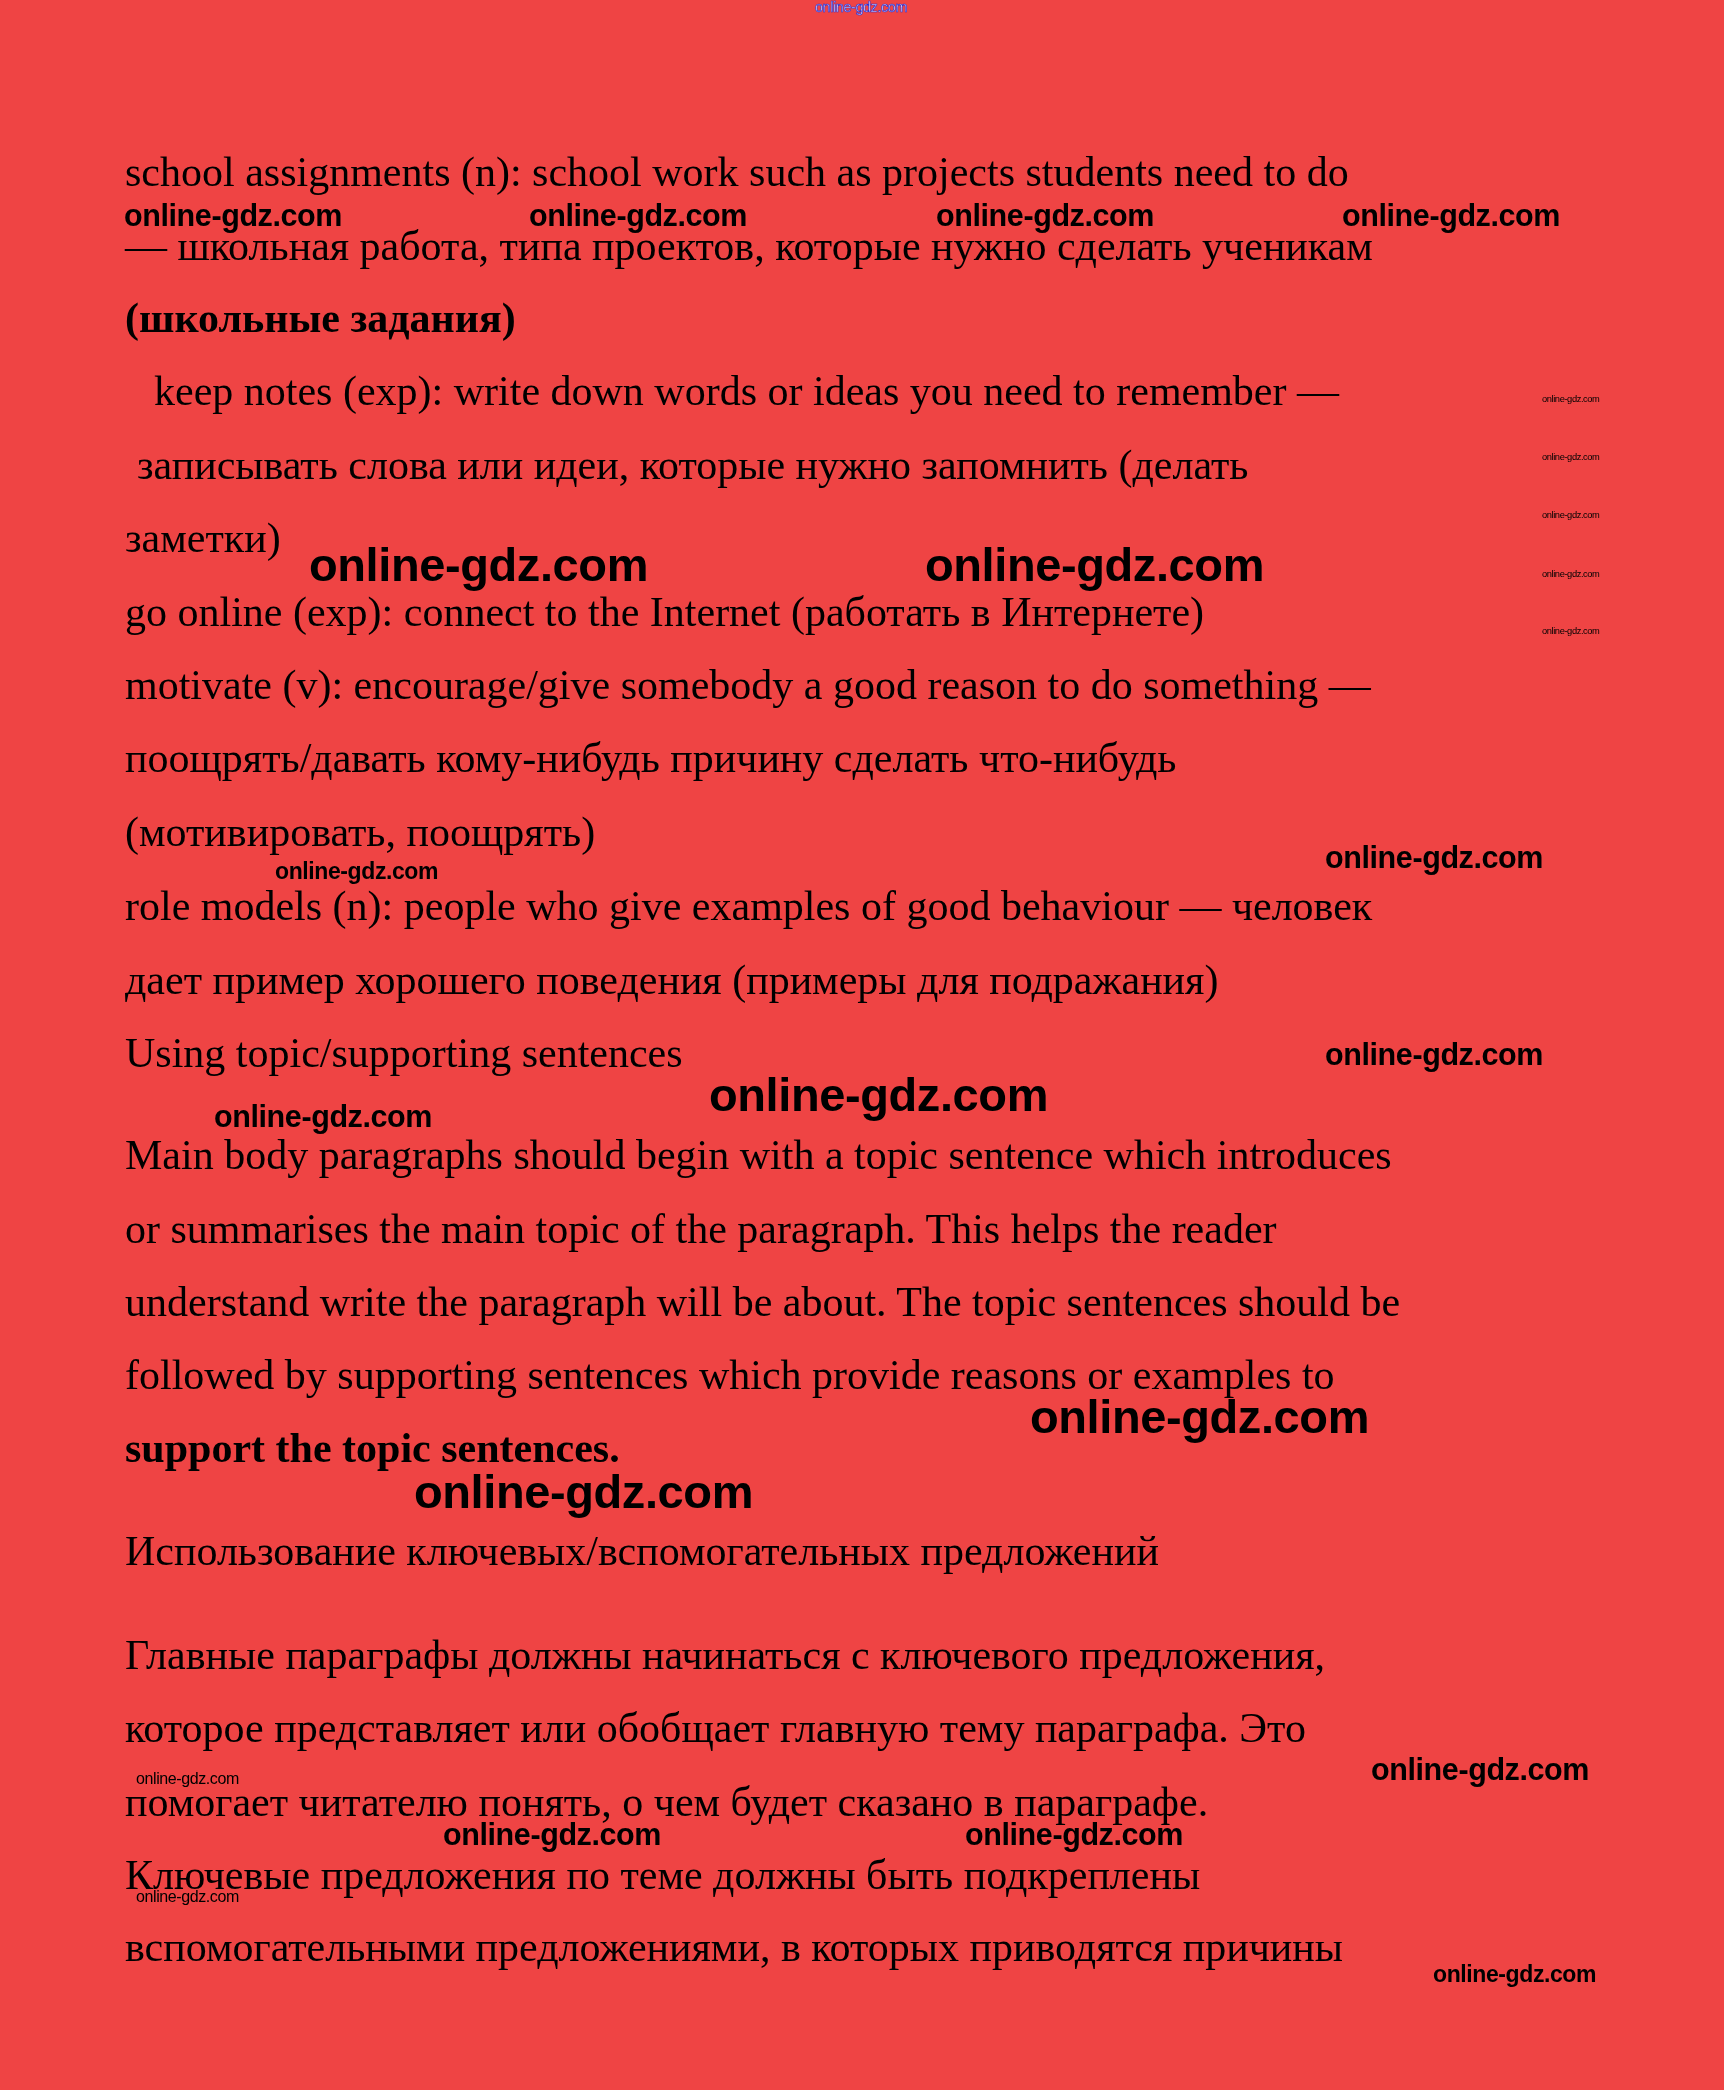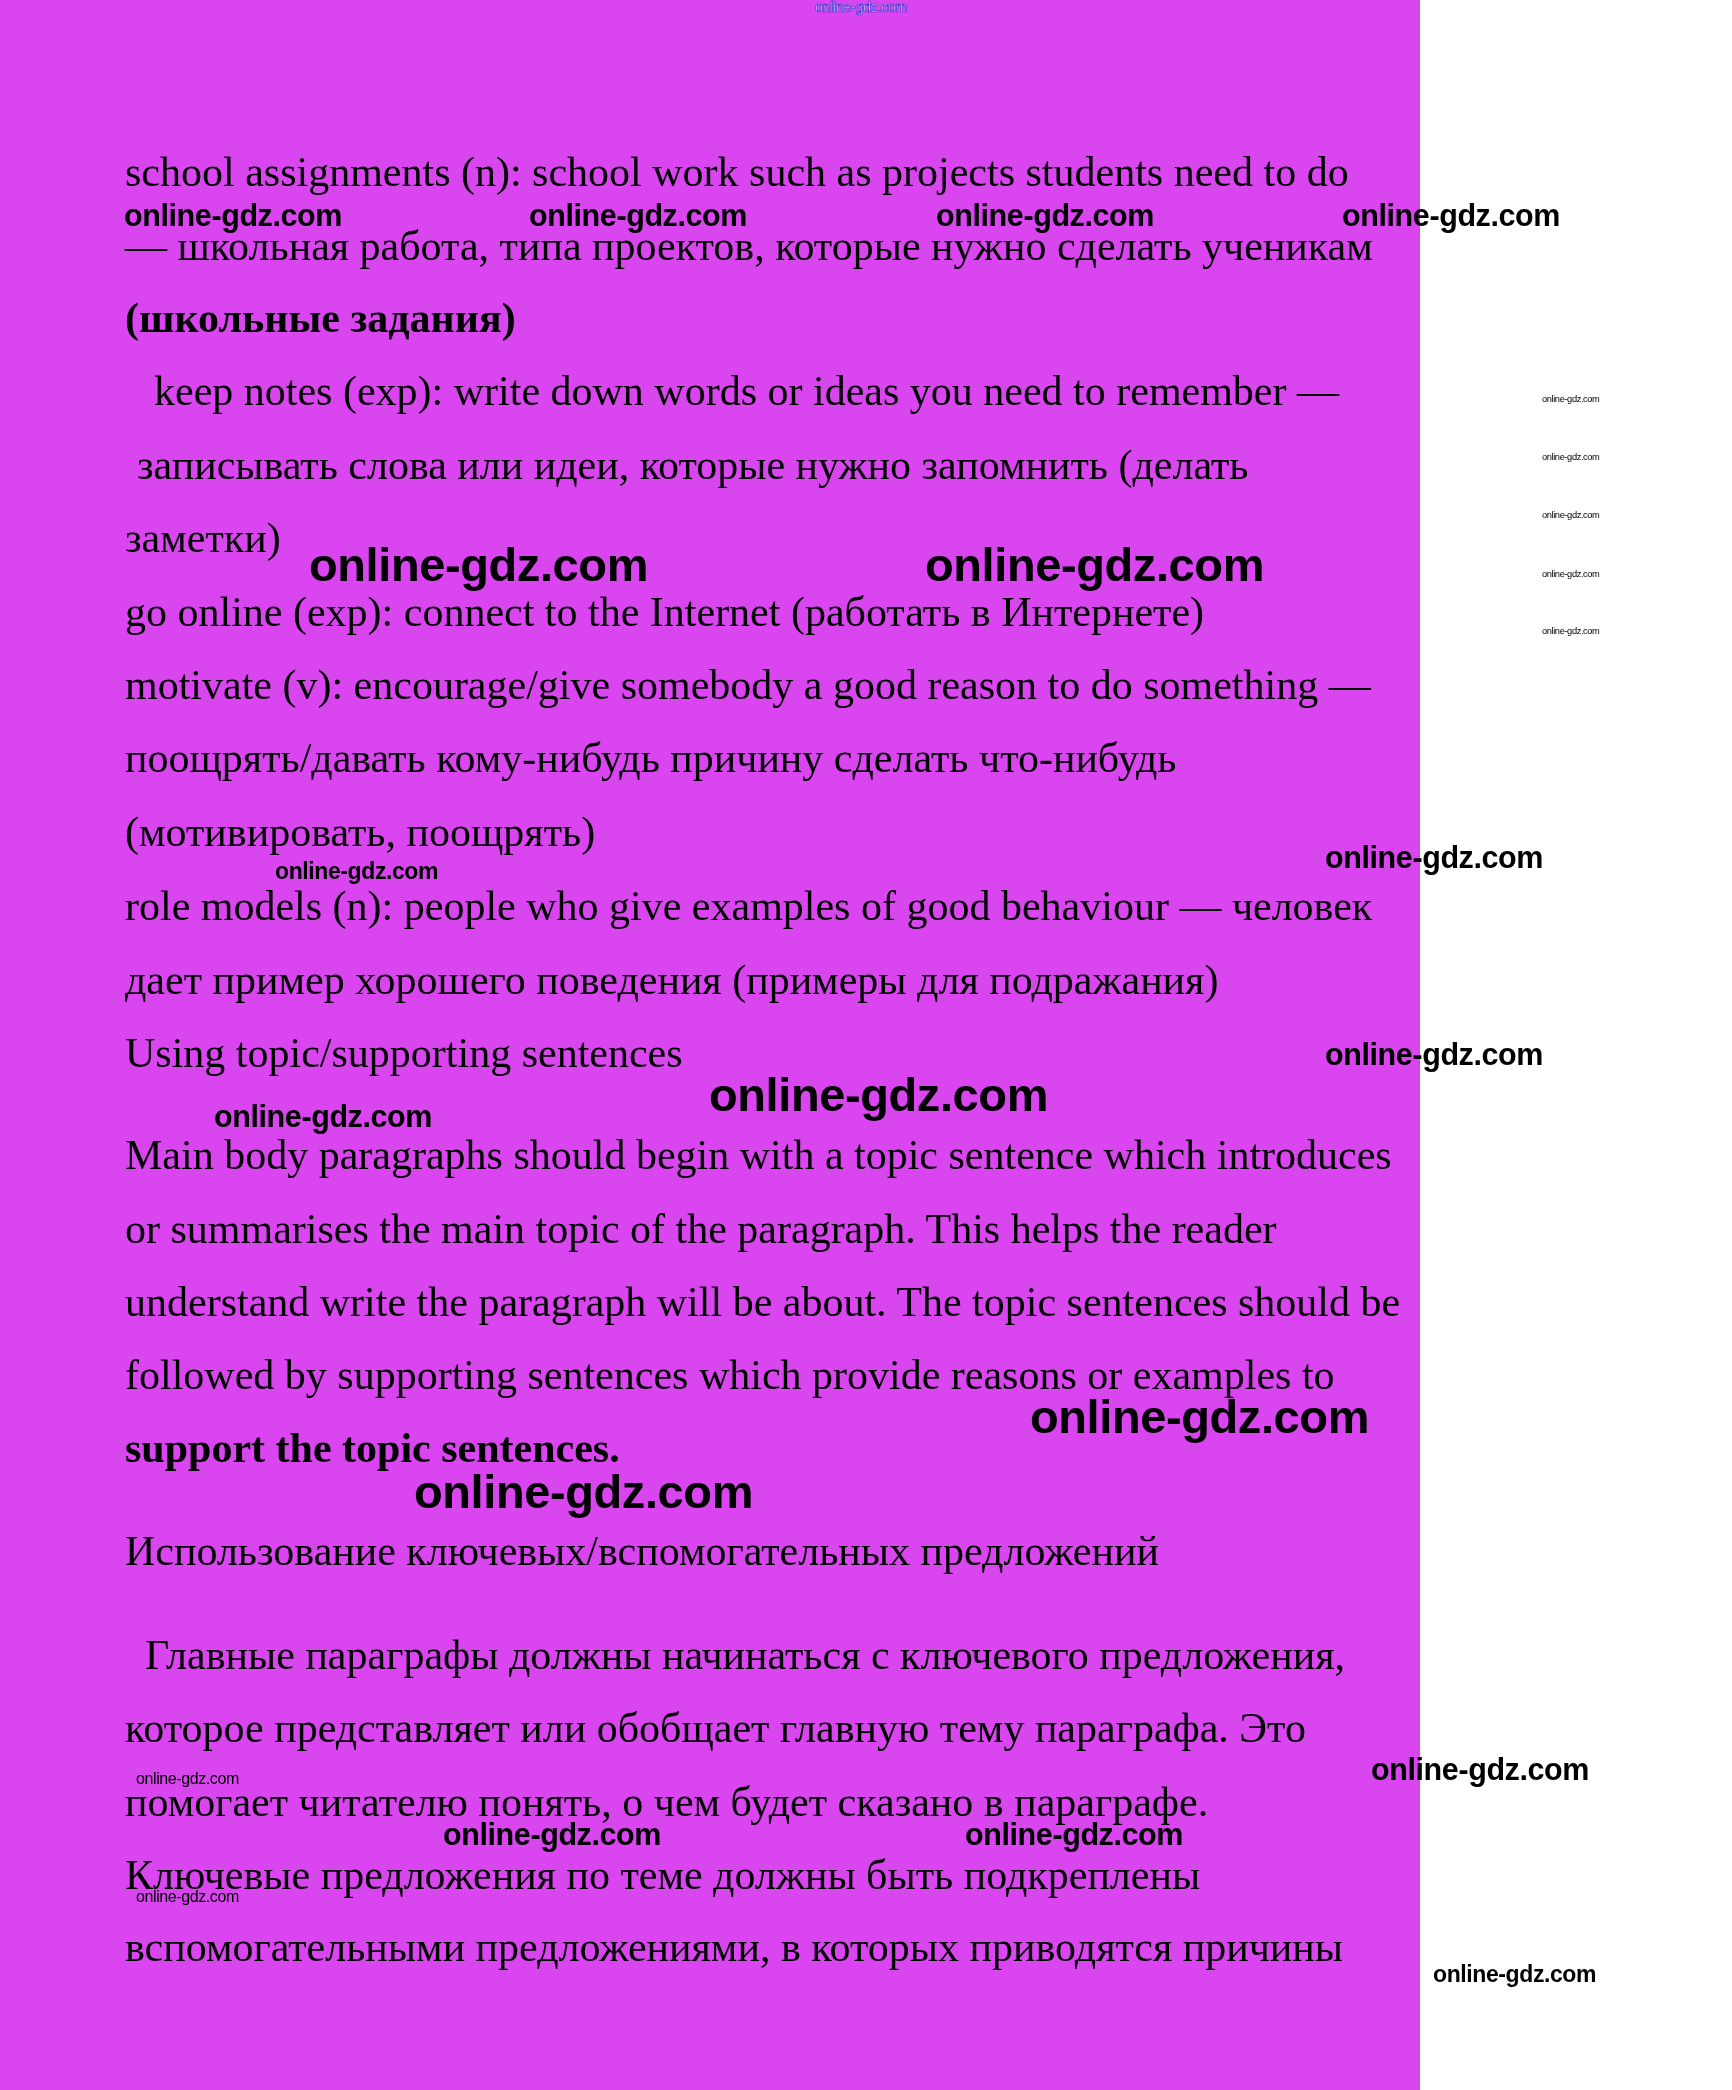--- a/index.html
+++ b/index.html
@@ -1,17 +1,17 @@
 <!DOCTYPE html>
 <html style="font-size:13.6px"><head>
 <meta charset="utf-8">
 <style>
   html, body { margin: 0; padding: 0; background: #ffffff; }
   body { width: 1732px; height: 2091px; position: relative; overflow: hidden; }
-  .page { position: absolute; left: 0; top: 0; width: 1420px; height: 2091px; background: #d946ef; }
+  .page { position: absolute; left: 0; top: 0; width: 1724px; height: 2091px; background: #ef4444; }
   .line {
     position: absolute; left: 125px;
     font-family: "Liberation Serif", serif;
     font-size: 42px; line-height: 1; color: #000;
     white-space: nowrap; letter-spacing: 0px;
   }
   .wm {
     position: absolute;
     font-family: "Liberation Sans", sans-serif;
     font-weight: bold; color: #000; white-space: nowrap; line-height: 1;
@@ -46,21 +46,21 @@
   <div class="line" style="top:811px;">(мотивировать, поощрять)</div>
   <div class="line" style="top:885px;">role models (n): people who give examples of good behaviour — человек</div>
   <div class="line" style="top:959px;">дает пример хорошего поведения (примеры для подражания)</div>
   <div class="line" style="top:1032px;">Using topic/supporting sentences</div>
   <div class="line" style="top:1134px;">Main body paragraphs should begin with a topic sentence which introduces</div>
   <div class="line" style="top:1208px;">or summarises the main topic of the paragraph. This helps the reader</div>
   <div class="line" style="top:1281px;">understand write the paragraph will be about. The topic sentences should be</div>
   <div class="line" style="top:1354px;">followed by supporting sentences which provide reasons or examples to</div>
   <div class="line" style="top:1427px;font-weight:bold;">support the topic sentences.</div>
   <div class="line" style="top:1530px;">Использование ключевых/вспомогательных предложений</div>
-  <div class="line" style="top:1634px;margin-left:20px;">Главные параграфы должны начинаться с ключевого предложения,</div>
+  <div class="line" style="top:1634px;">Главные параграфы должны начинаться с ключевого предложения,</div>
   <div class="line" style="top:1707px;">которое представляет или обобщает главную тему параграфа. Это</div>
   <div class="line" style="top:1781px;">помогает читателю понять, о чем будет сказано в параграфе.</div>
   <div class="line" style="top:1854px;">Ключевые предложения по теме должны быть подкреплены</div>
   <div class="line" style="top:1926px;">вспомогательными предложениями, в которых приводятся причины</div>
 
   <div class="wm md" style="left:124px;  top:200px;">online-gdz.com</div>
   <div class="wm md" style="left:529px;  top:200px;">online-gdz.com</div>
   <div class="wm md" style="left:936px; top:200px;">online-gdz.com</div>
   <div class="wm md" style="left:1342px; top:200px;">online-gdz.com</div>
 

